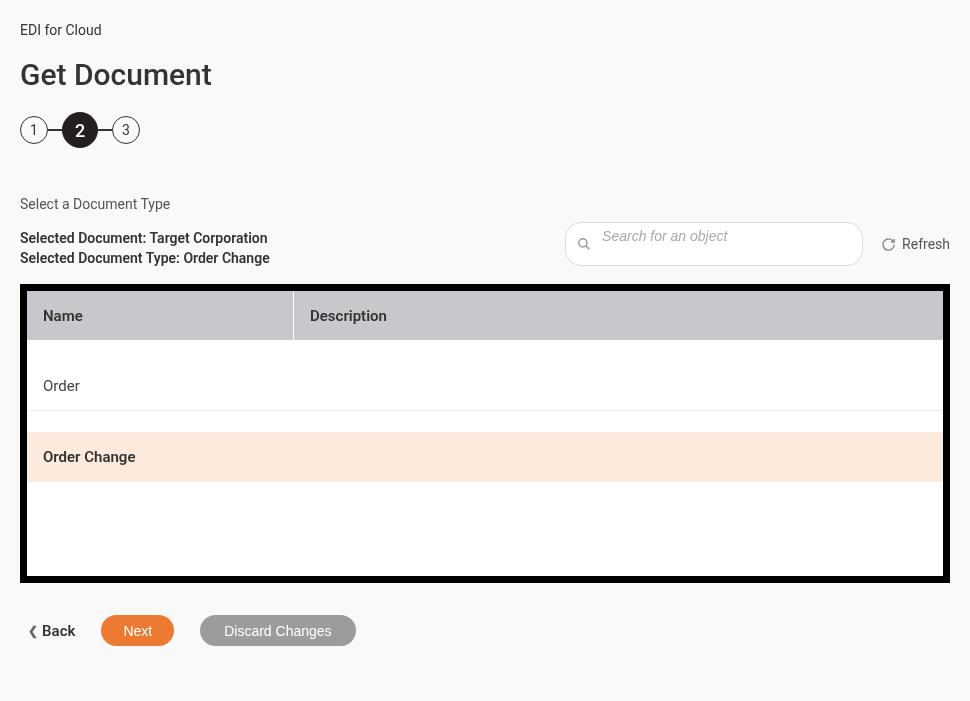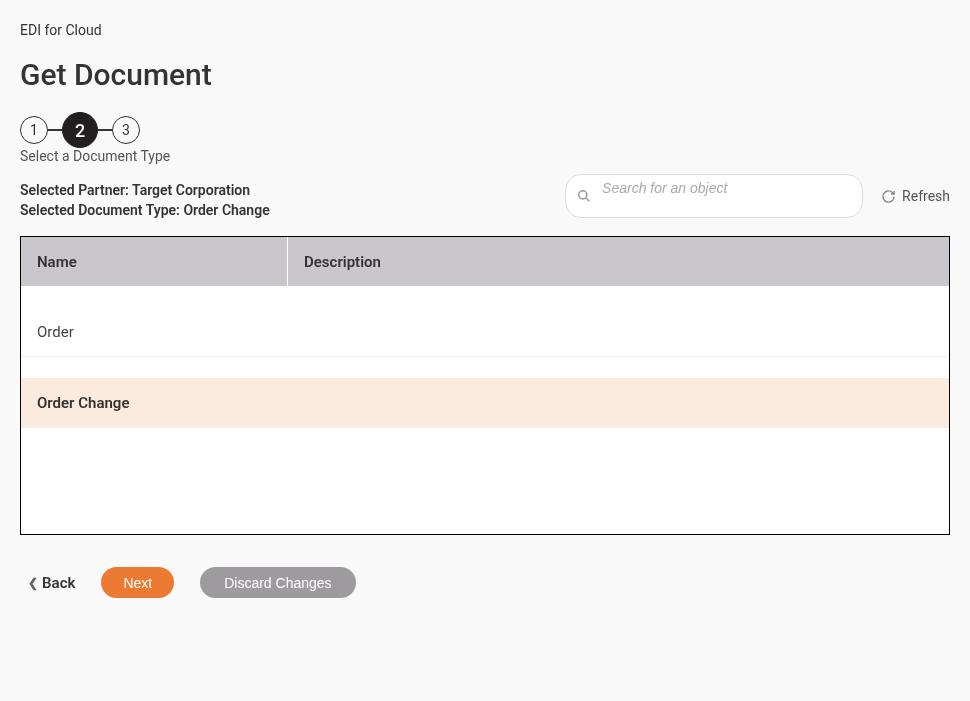--- a/index.html
+++ b/index.html
@@ -46,20 +46,21 @@
       color: #fff;
       font-size: 18px;
       font-weight: 500;
     }
     .step-connector {
       width: 14px;
       height: 1.5px;
       background: #333;
     }
     .section-label {
+      margin-top: 48px;
       font-size: 14px;
       color: #555;
     }
     .selected-info {
       margin-top: 18px;
       font-size: 14px;
       font-weight: 600;
       color: #333;
     }
     .row-toolbar {
@@ -103,21 +104,21 @@
       display: flex;
       align-items: center;
       gap: 6px;
       font-size: 14px;
       color: #555;
       cursor: pointer;
     }
     .refresh-icon { width: 15px; height: 15px; color: #888; }
     .table-container {
       margin-top: 18px;
-      border: 1px solid #000000;
+      border: 7px solid #000000;
       background: #fff;
       height: 299px;
       display: flex;
       flex-direction: column;
     }
     .table-header {
       display: flex;
       background: #c9c7cb;
       height: 49px;
       align-items: center;
@@ -187,21 +188,21 @@
 <div class="stepper">
   <div class="step">1</div>
   <div class="step-connector"></div>
   <div class="step active">2</div>
   <div class="step-connector"></div>
   <div class="step">3</div>
 </div>
 
 <div class="section-label">Select a Document Type</div>
 
-<div class="selected-info">Selected Partner: Target Corporation</div>
+<div class="selected-info">Selected Document: Target Corporation</div>
 
 <div class="row-toolbar">
   <div class="selected-info">Selected Document Type: Order Change</div>
   <div class="toolbar-right">
     <div class="search-wrapper">
       <svg class="search-icon" viewBox="0 0 24 24" fill="none" stroke="currentColor" stroke-width="2.5">
         <circle cx="10" cy="10" r="7"></circle>
         <line x1="21" y1="21" x2="15" y2="15"></line>
       </svg>
       <input class="search-input" type="text" placeholder="Search for an object" style="">

